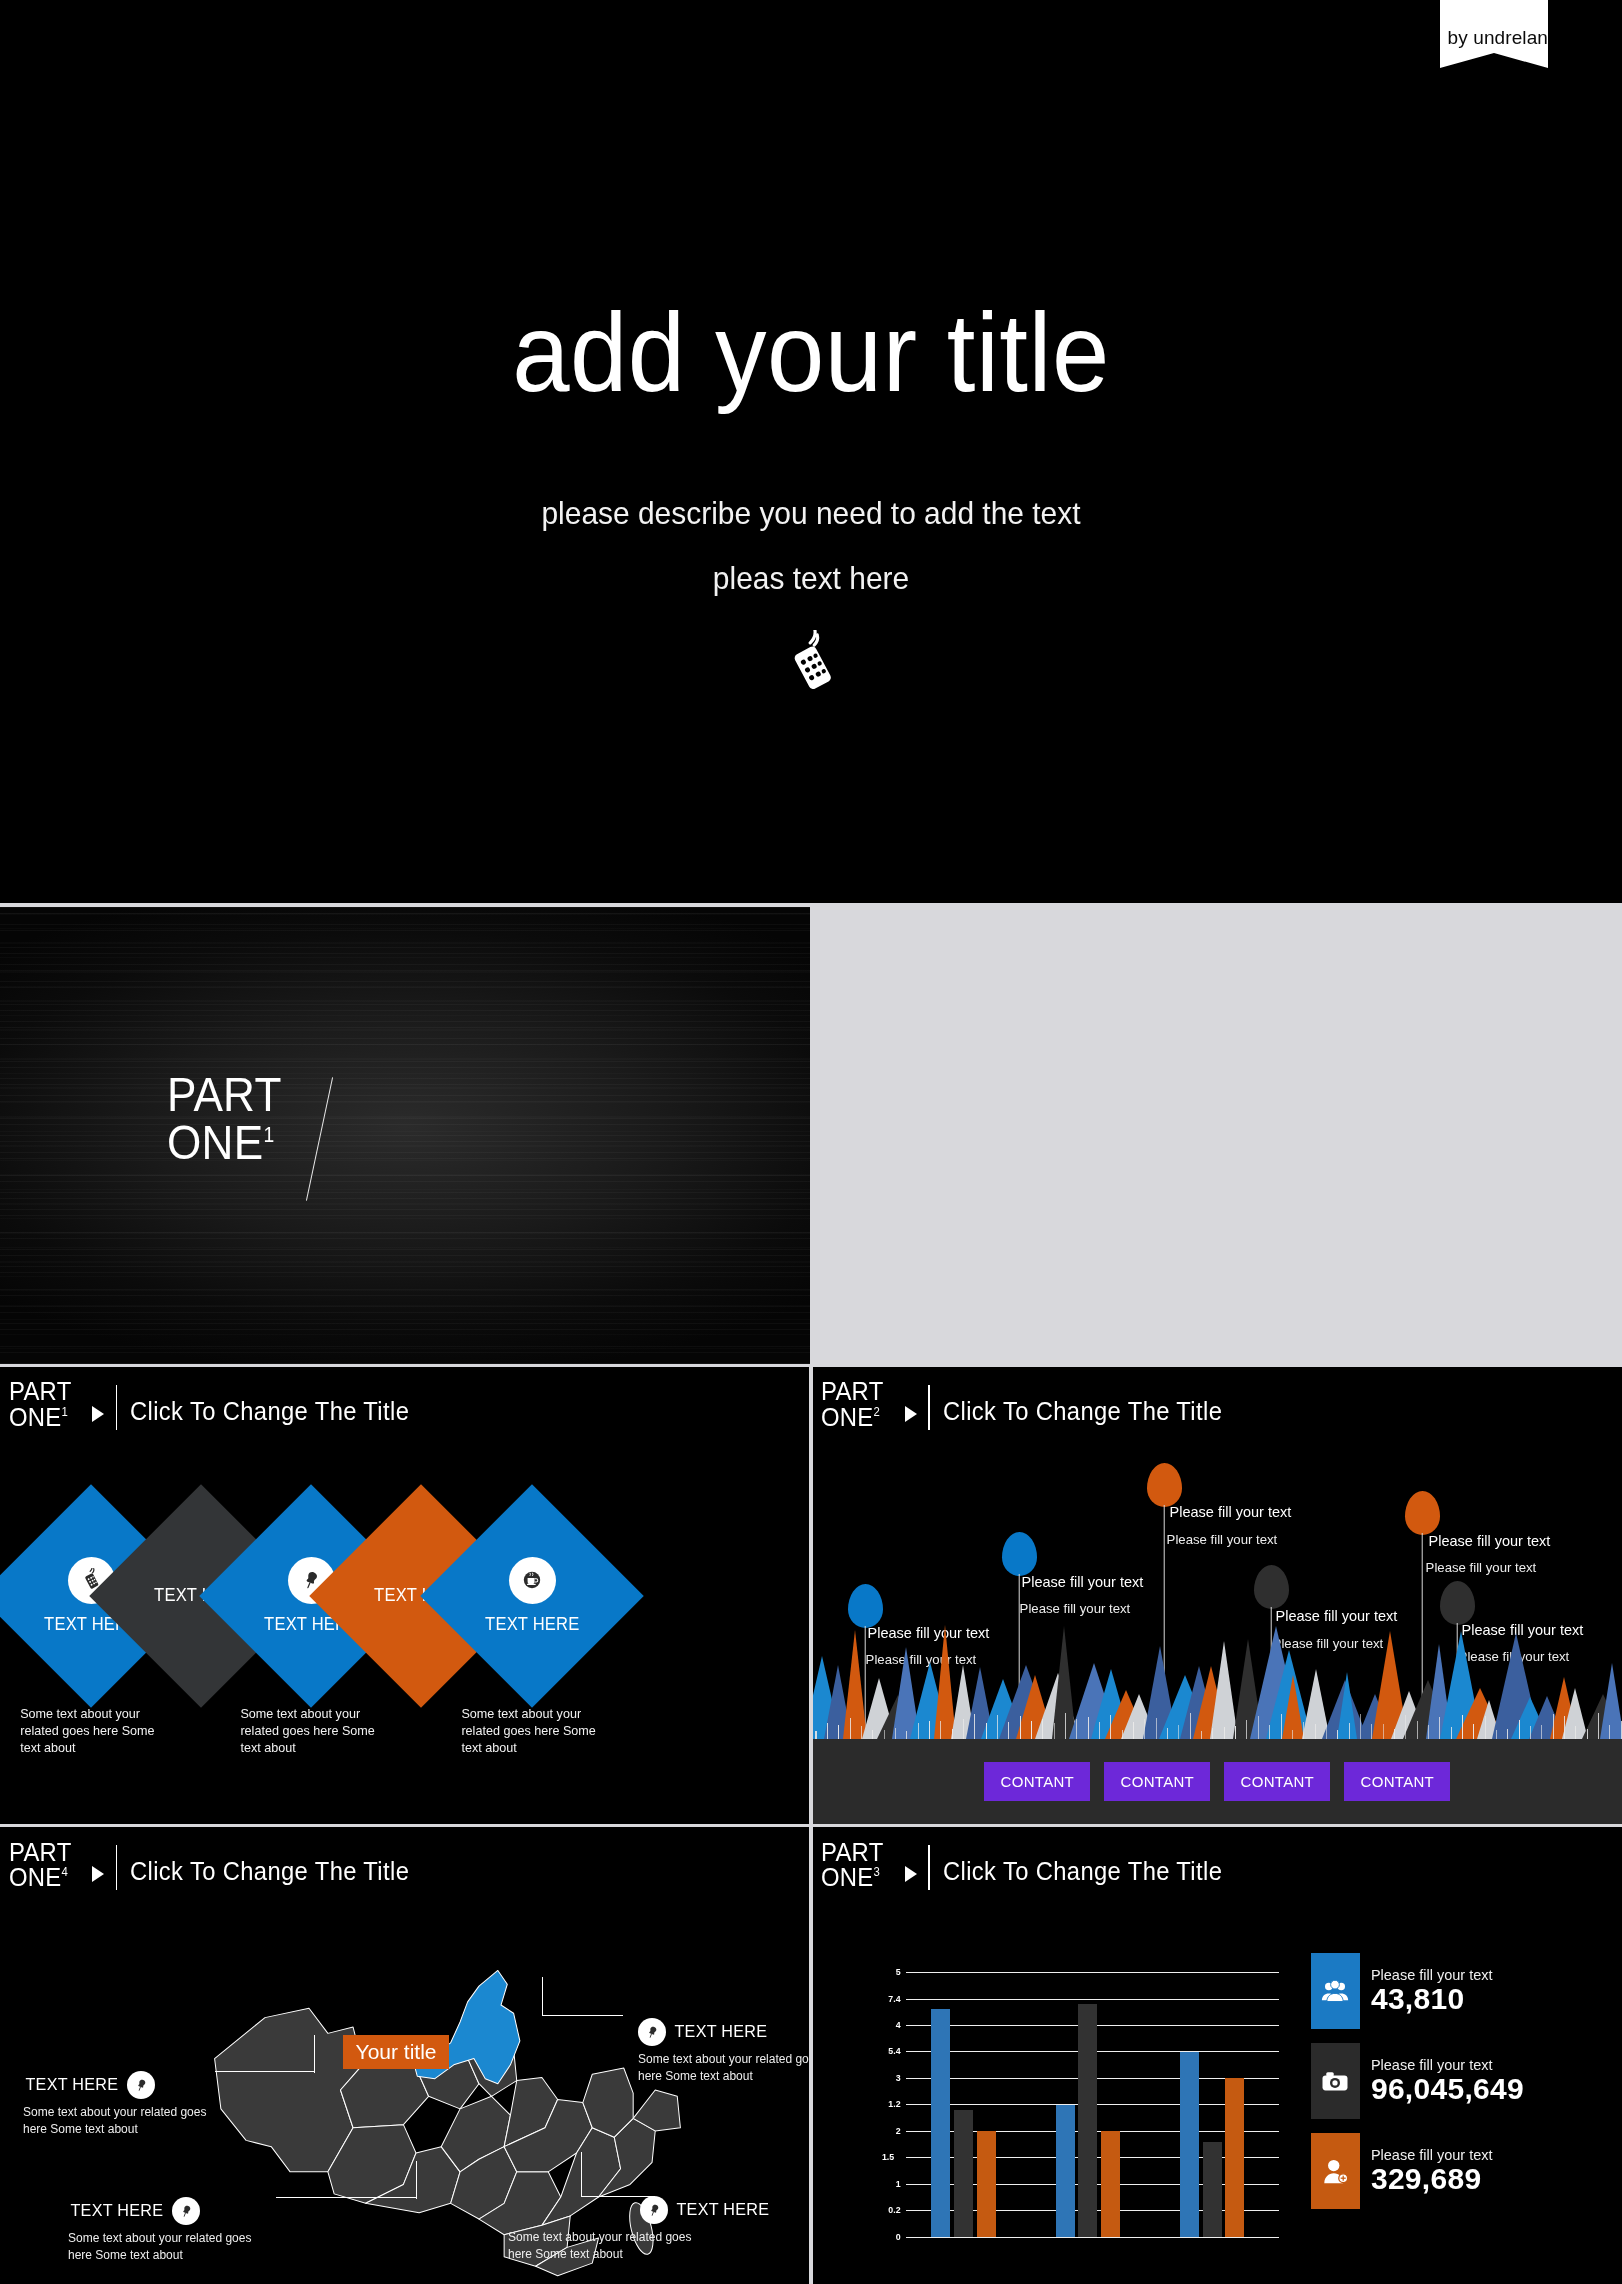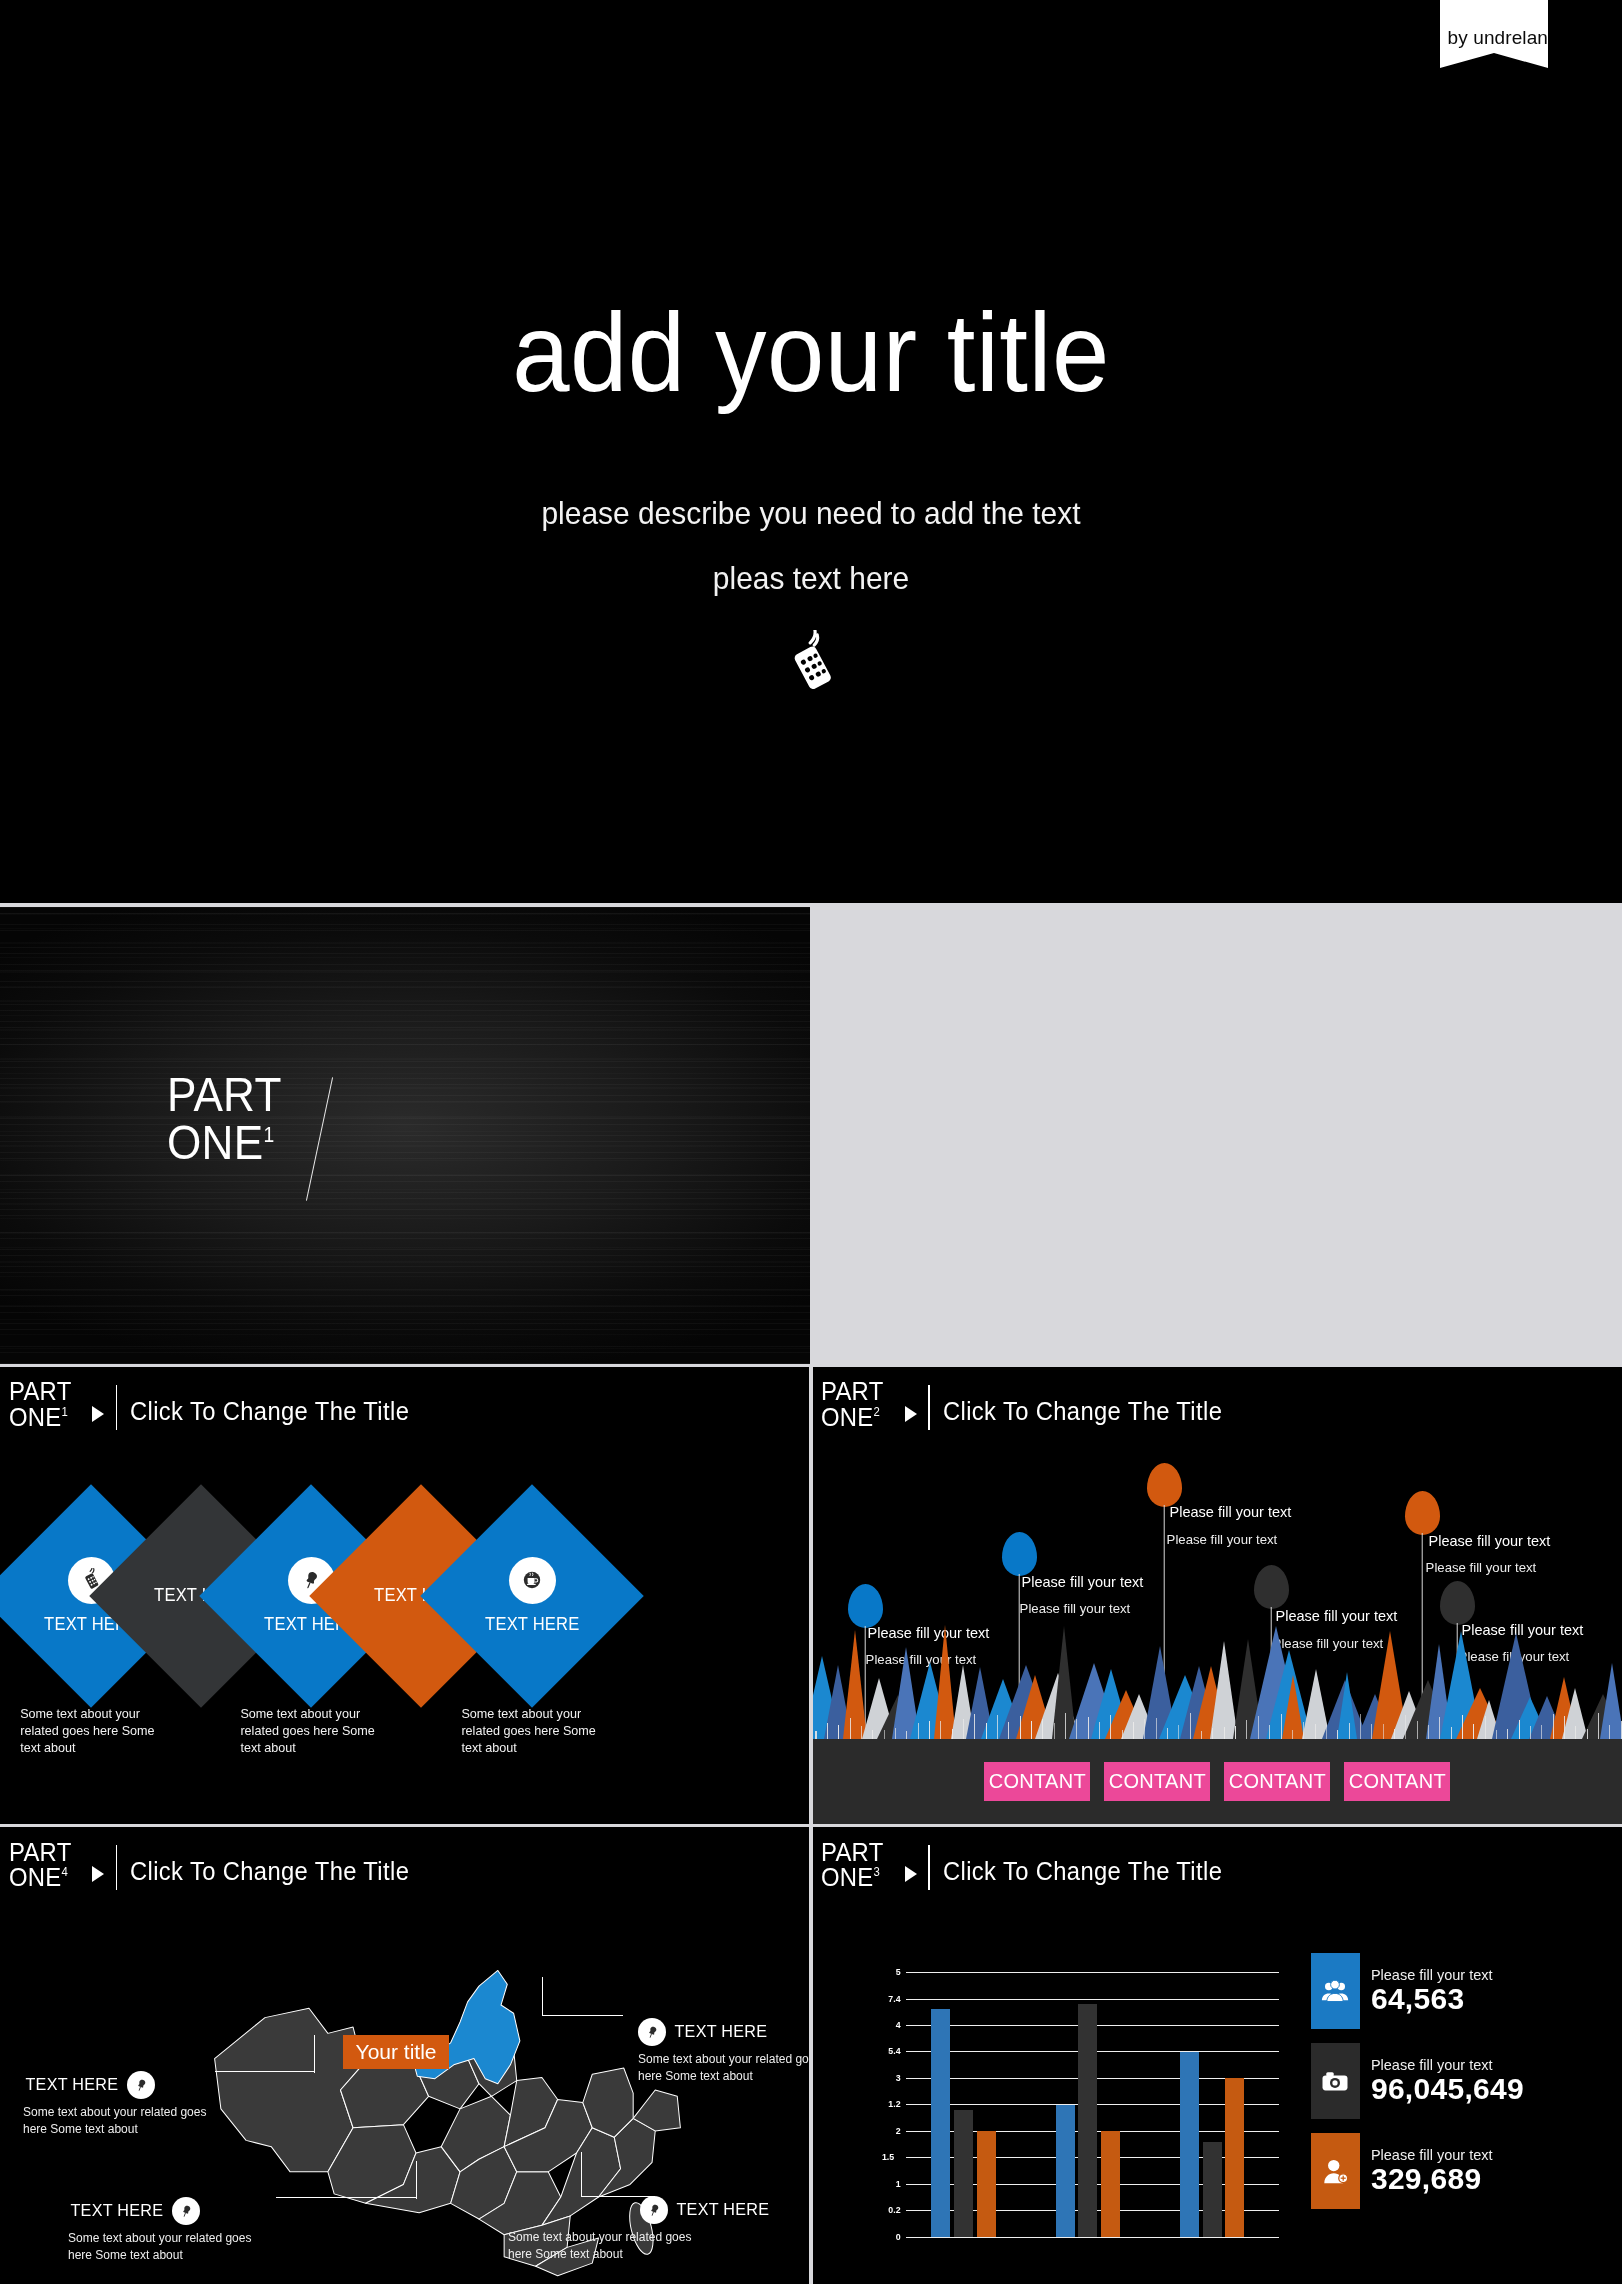--- a/index.html
+++ b/index.html
@@ -108,22 +108,22 @@
   .mtn-row{ position:absolute; left:0; right:0; bottom:85px; height:123px; }
   .peak{ position:absolute; bottom:0; width:0; height:0; border-bottom-style:solid; border-left:solid transparent; border-right:solid transparent; }
   .tick{ position:absolute; bottom:0; width:1.9px; background:#e9e9e9; }
   .balloon{ position:absolute; }
   .balloon .bub{ width:35px; height:44px; border-radius:50% 50% 50% 50%/58% 58% 42% 42%; }
   .balloon .tail{ position:absolute; left:50%; top:42px; width:0.6px; background:#d8d8d8; transform:translateX(-50%); }
   .bl-t1{ position:absolute; font-size:14.5px; white-space:nowrap; color:#fff; }
   .bl-t2{ position:absolute; font-size:13.2px; white-space:nowrap; color:#ededed; }
   .contant-bar{ position:absolute; left:0; right:0; bottom:0; height:85px; display:flex;
                 align-items:center; justify-content:center; gap:14px; }
-  .contant{ width:106px; height:39px; background:#ec4899; display:flex; align-items:center;
-            justify-content:center; font-size:20px; letter-spacing:0.3px; }
+  .contant{ width:106px; height:39px; background:#6d28d9; display:flex; align-items:center;
+            justify-content:center; font-size:15px; letter-spacing:0.3px; }
 
   
   .map-wrap{ position:absolute; left:0; top:49px; width:810px; height:406px; }
   .pin-ic{ width:28px; height:28px; border-radius:50%; background:#fff;
            display:inline-flex; align-items:center; justify-content:center; vertical-align:middle; }
   .mp{ position:absolute; }
   .mp .row1{ display:flex; align-items:center; gap:6.3px; }
   .mp .th{ font-size:17px; letter-spacing:0.3px; transform:scaleX(.95); }
   .mp .body{ font-size:12px; line-height:1.4; margin-top:5px; color:#eee; }
   .map-badge{ position:absolute; background:#d2590f; padding:5px 12.6px; font-size:21px; }
@@ -629,21 +629,21 @@
               <circle cx="14" cy="12" r="6"></circle>
                 <path d="M3 34 c0-7 5-11 11-11 s11 4 11 11z"></path>
               <circle cx="34" cy="12" r="6"></circle>
                 <path d="M23 34 c0-7 5-11 11-11 s11 4 11 11z"></path>
               <circle cx="24" cy="9" r="7" stroke="#1b7ac4" stroke-width="1.5"></circle>
               <path d="M11 36 c0-8 6-13 13-13 s13 5 13 13z" stroke="#1b7ac4" stroke-width="1.5"></path>
             </svg>
           </div>
           <div class="stat-txt">
             <div class="stat-l">Please fill your text</div>
-            <div class="stat-v">64,563</div>
+            <div class="stat-v">43,810</div>
           </div>
         </div>
 
         <div class="stat">
           <div class="stat-ic" style="background:#2b2b2b;">
             <svg width="30" height="24" viewBox="0 0 48 38" fill="#fff">
               <rect x="4" y="10" width="40" height="24" rx="5"></rect>
               <rect x="10" y="5" width="12" height="7" rx="2.5"></rect>
               <circle cx="24" cy="22" r="8" fill="#2b2b2b"></circle>
               <circle cx="24" cy="22" r="4.2" fill="#fff"></circle>

